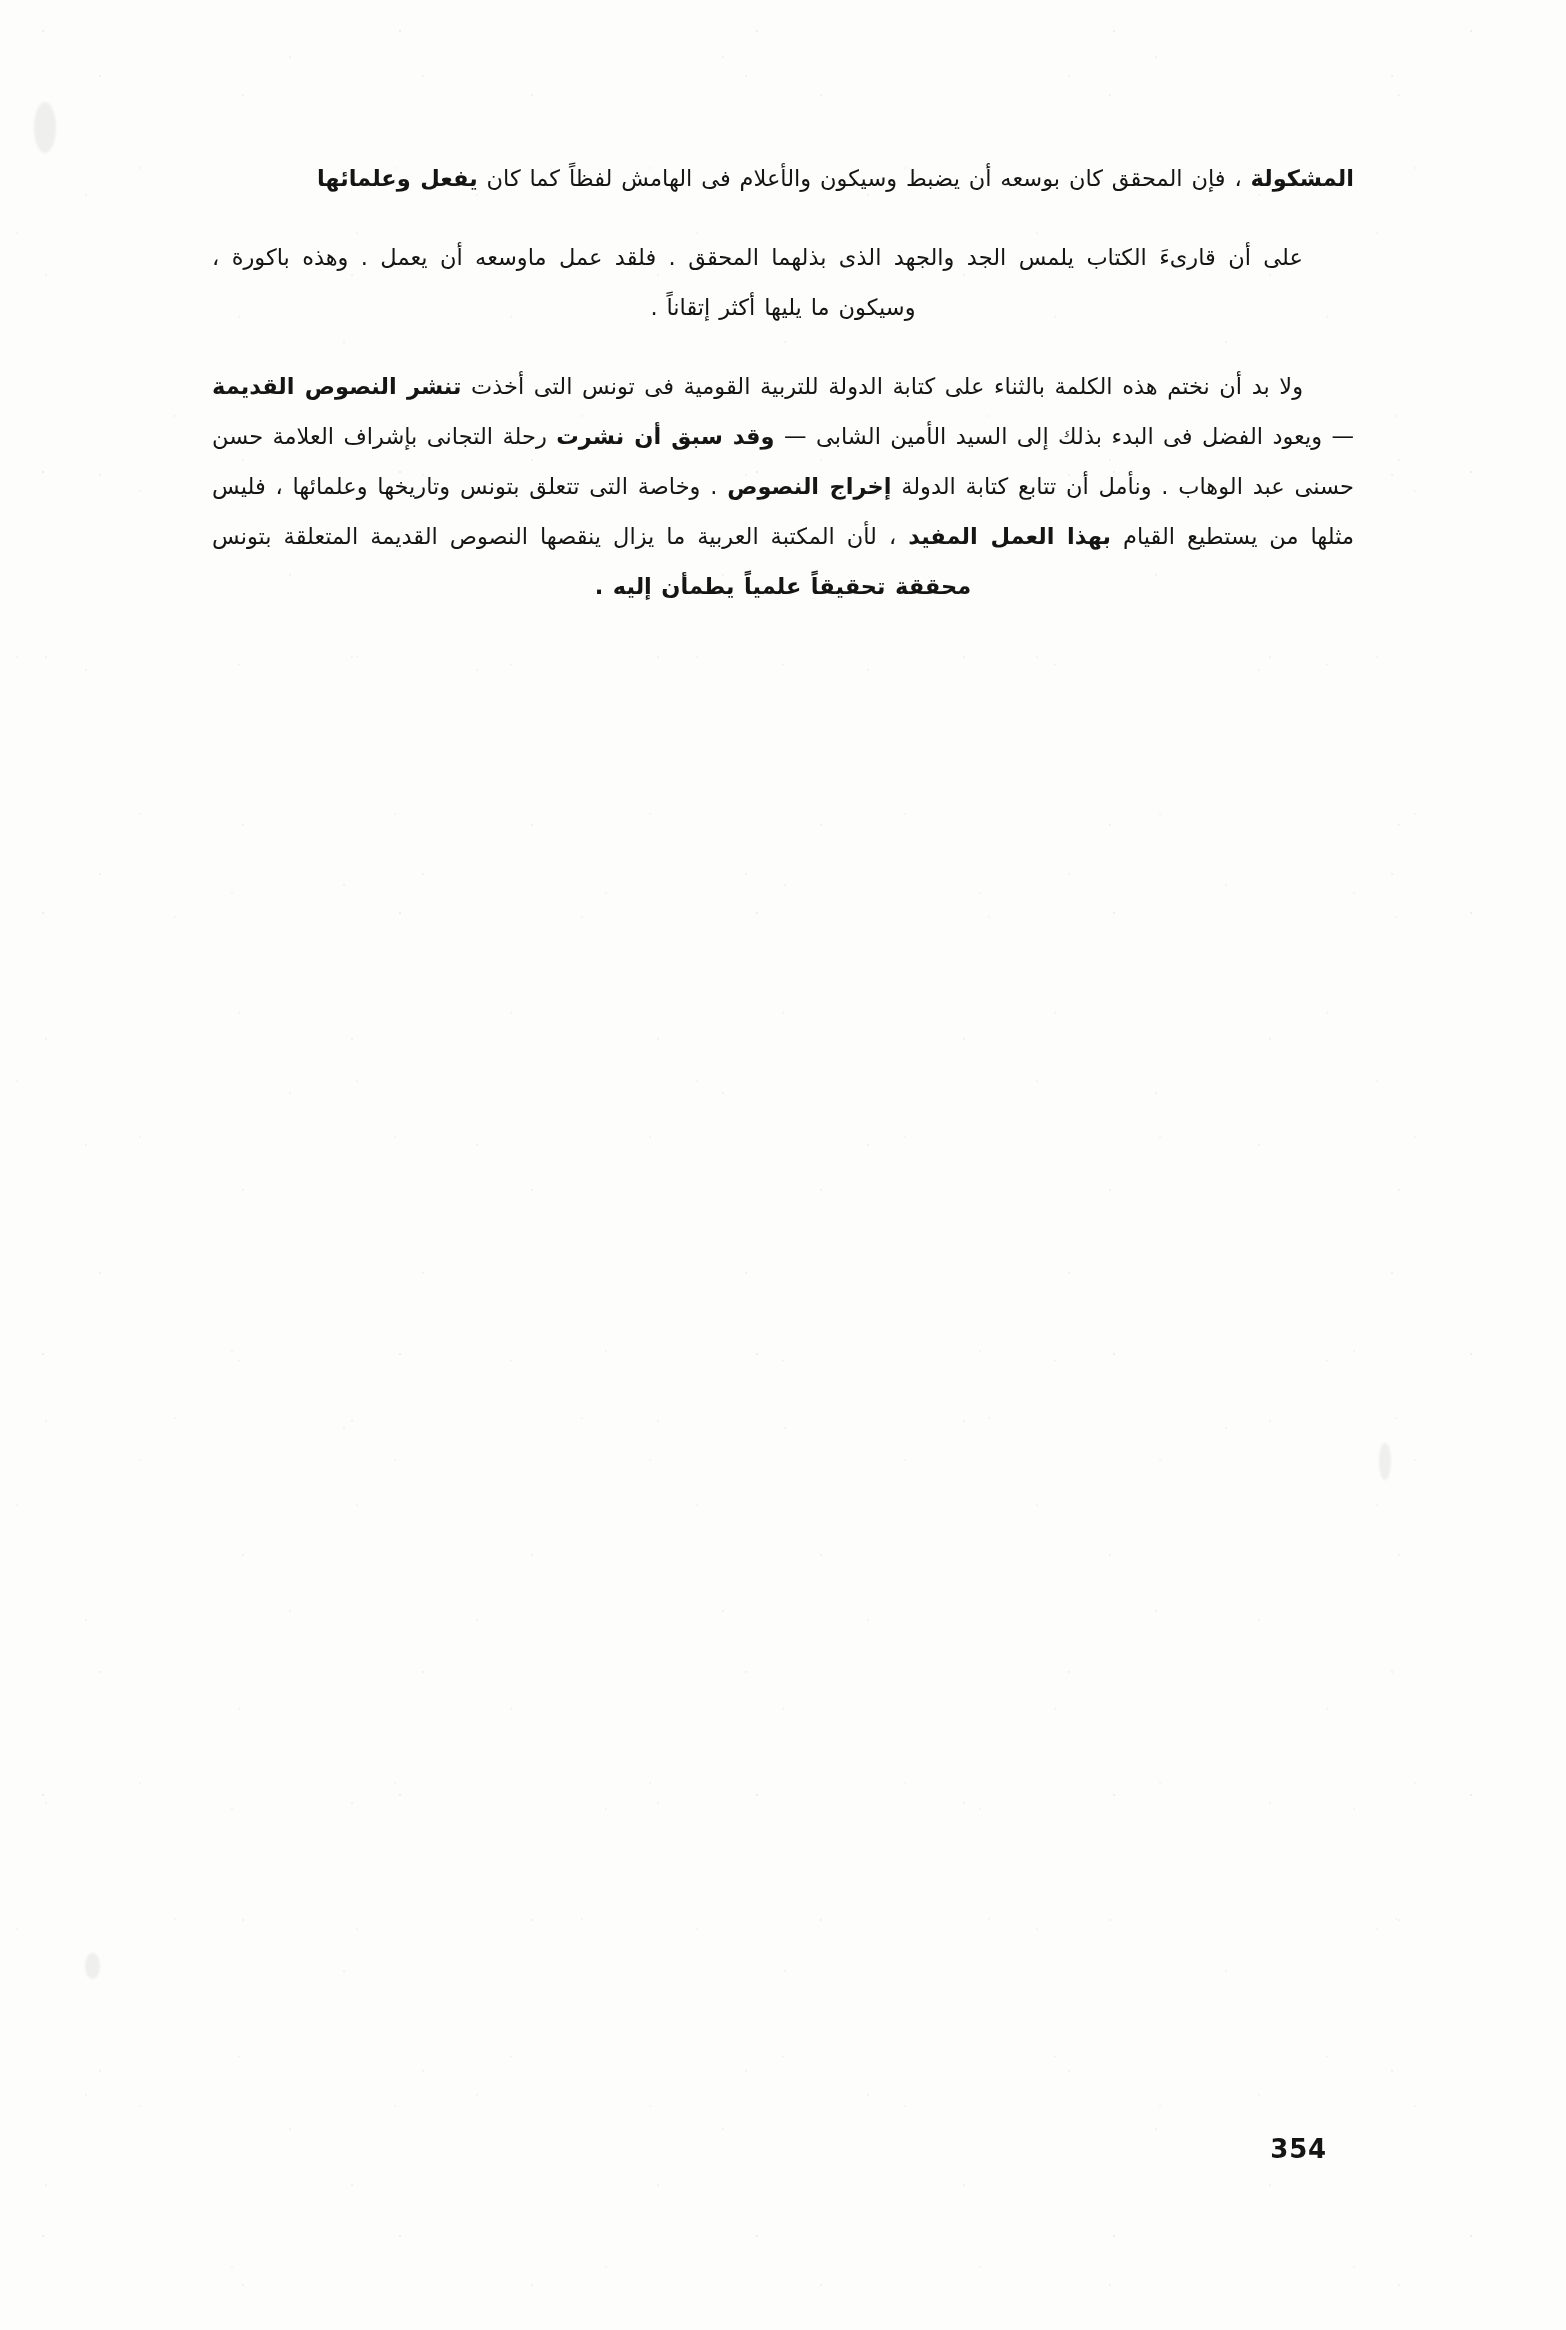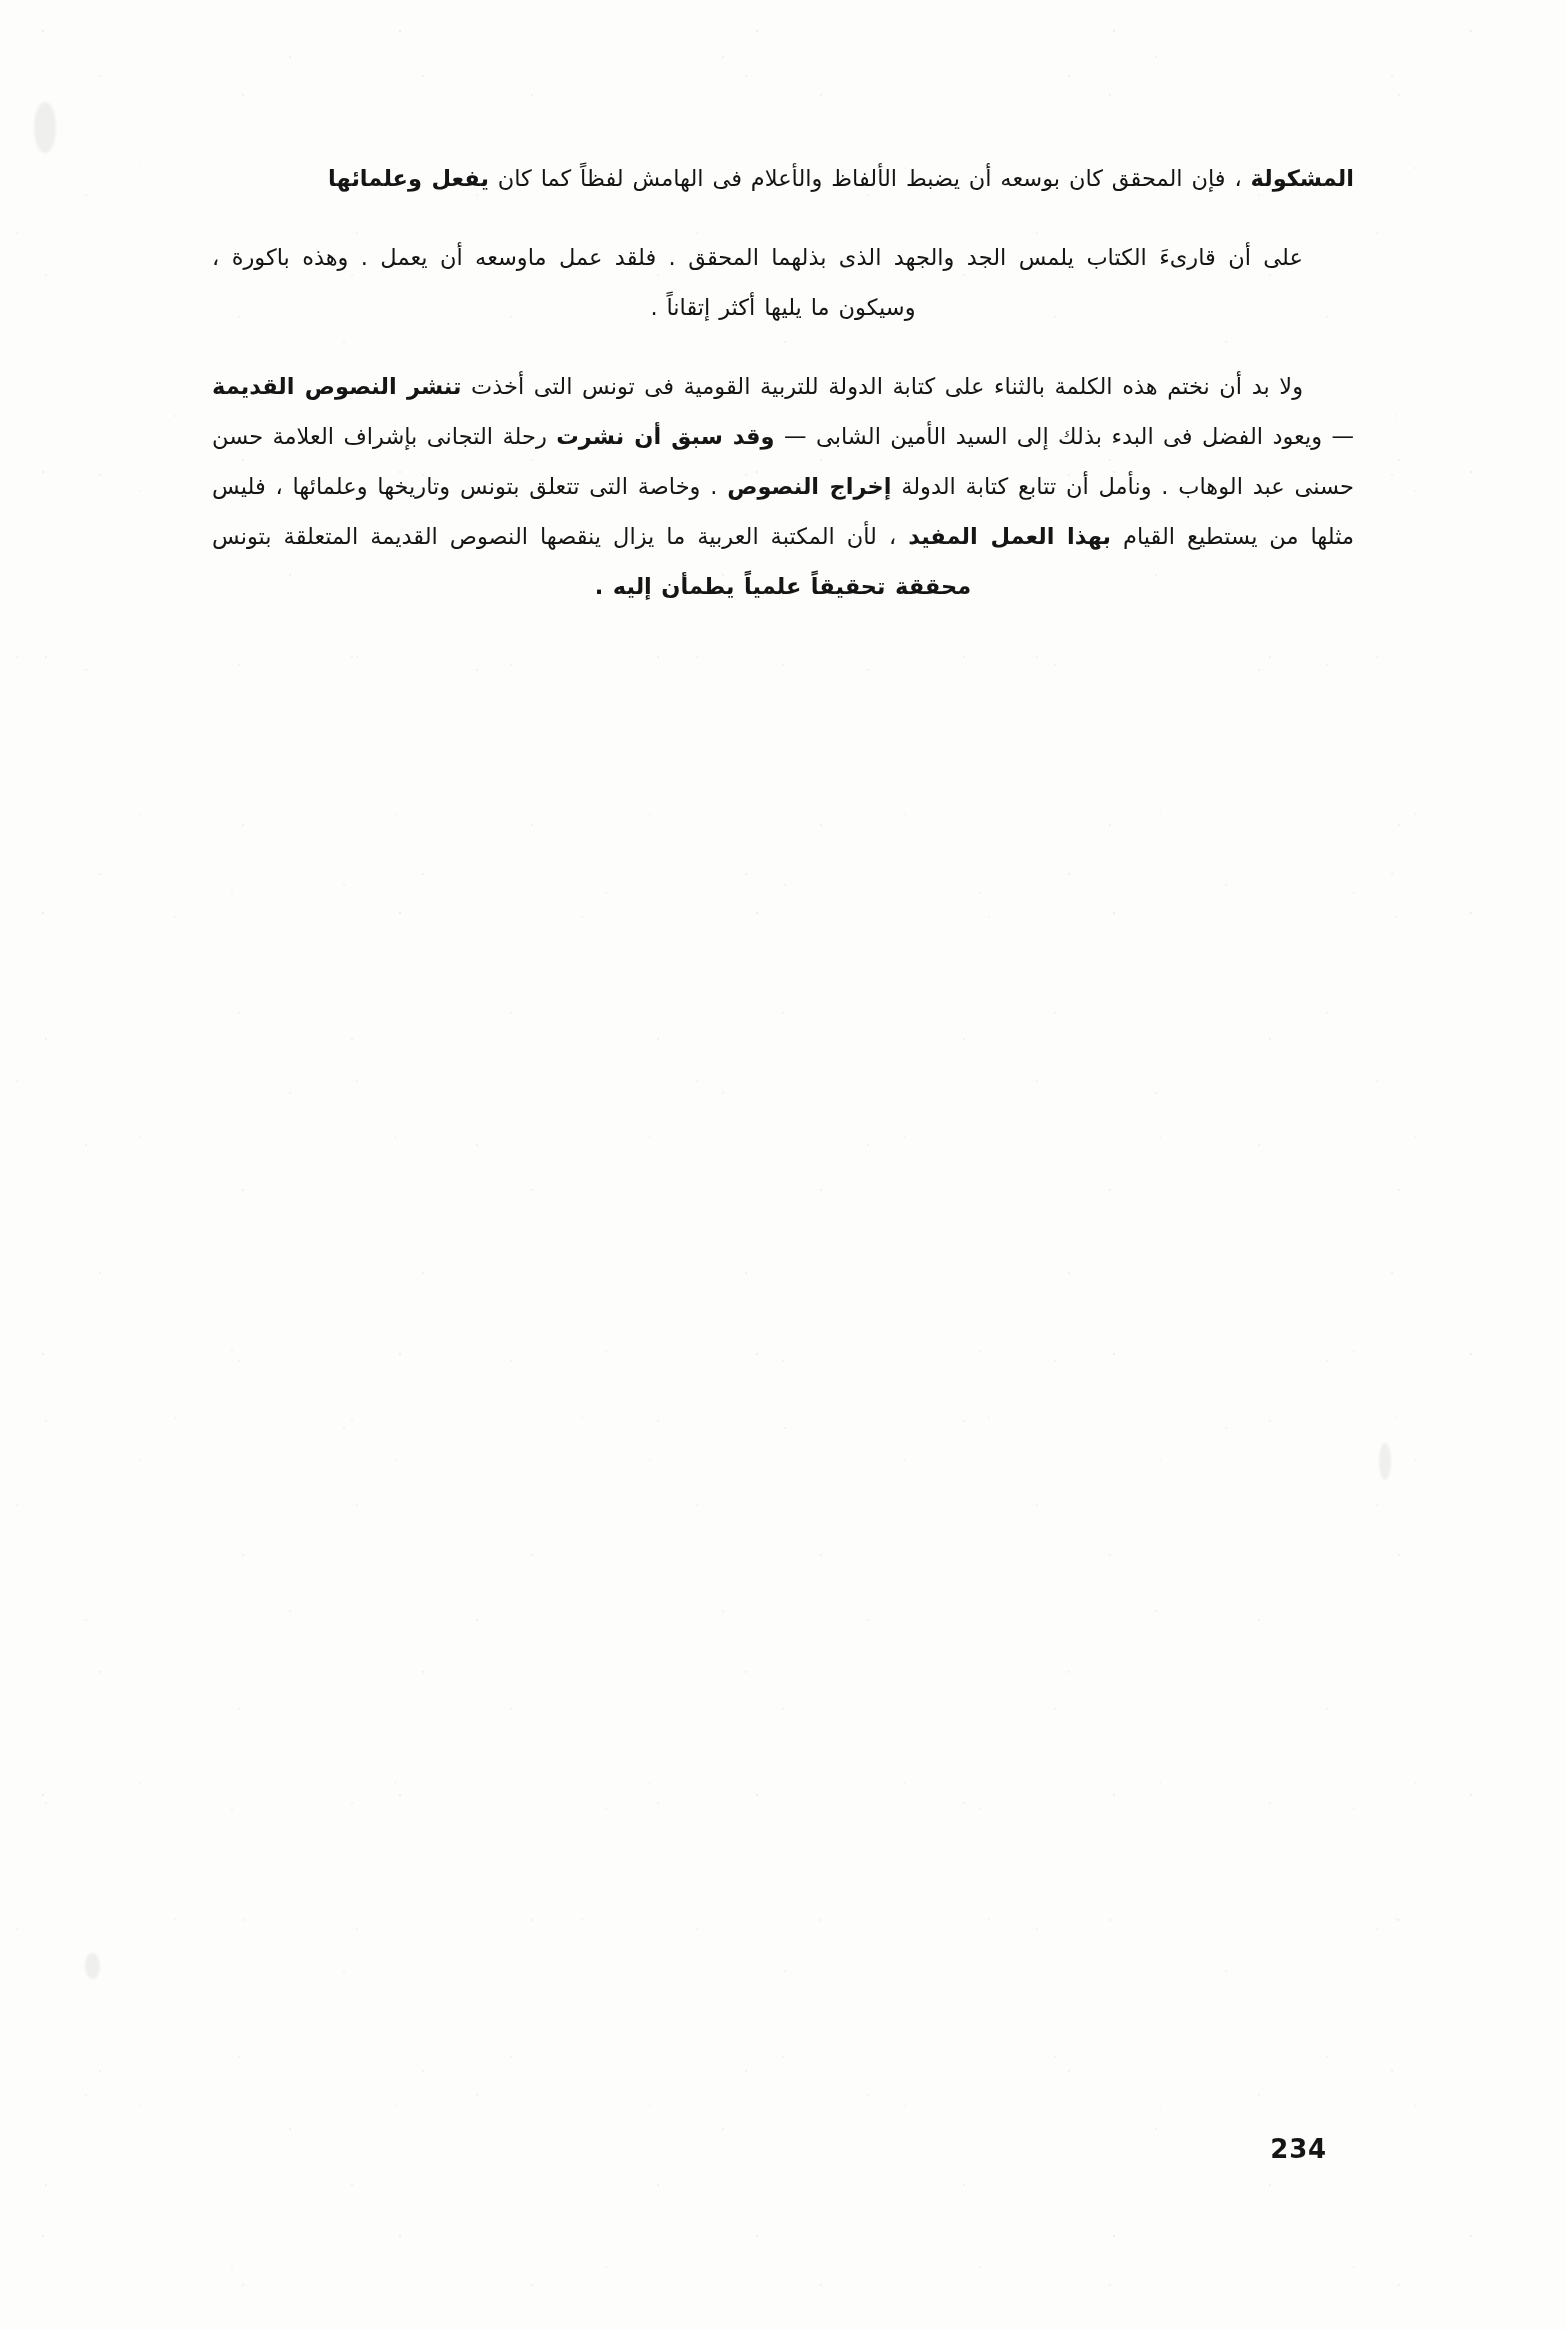--- a/index.html
+++ b/index.html
@@ -87,29 +87,29 @@
 
 <div class="page">
 
   <div class="edge-smudge" style="top:102px; left:34px; width:22px; height:51px;"></div>
   <div class="edge-smudge" style="top:1443px; left:1379px; width:12px; height:37px;"></div>
   <div class="edge-smudge" style="top:1953px; left:85px; width:15.3px; height:25.5px;"></div>
 
   <div class="text-block">
 
     <p class="para first">
-      <span class="b">المشكولة</span><span> ، فإن المحقق كان بوسعه أن يضبط الألفاظ والأعلام فى الهامش لفظاً كما كان </span><span class="b">يفعل وعلمائها</span>
+      <span class="b">المشكولة</span><span> ، فإن المحقق كان بوسعه أن يضبط وسيكون والأعلام فى الهامش لفظاً كما كان </span><span class="b">يفعل وعلمائها</span>
     </p>
 
     <p class="para indent">
       <span>على أن قارىءَ الكتاب يلمس الجد والجهد الذى بذلهما المحقق . فلقد عمل ماوسعه أن يعمل . وهذه باكورة ، وسيكون ما يليها أكثر إتقاناً .</span>
     </p>
 
     <p class="para indent">
       <span>ولا بد أن نختم هذه الكلمة بالثناء على كتابة الدولة للتربية القومية فى تونس التى أخذت </span><span class="b">تنشر النصوص القديمة</span><span> — ويعود الفضل فى البدء بذلك إلى السيد الأمين الشابى — </span><span class="b">وقد سبق أن نشرت</span><span> رحلة التجانى بإشراف العلامة حسن حسنى عبد الوهاب . ونأمل أن تتابع كتابة الدولة </span><span class="b">إخراج النصوص</span><span> . وخاصة التى تتعلق بتونس وتاريخها وعلمائها ، فليس مثلها من يستطيع القيام </span><span class="b">بهذا العمل المفيد</span><span> ، لأن المكتبة العربية ما يزال ينقصها النصوص القديمة المتعلقة بتونس </span><span class="b">محققة تحقيقاً علمياً يطمأن إليه .</span>
     </p>
 
   </div>
 
-  <div class="page-number">234</div>
+  <div class="page-number">354</div>
 
 </div>
 
 
 </body></html>

